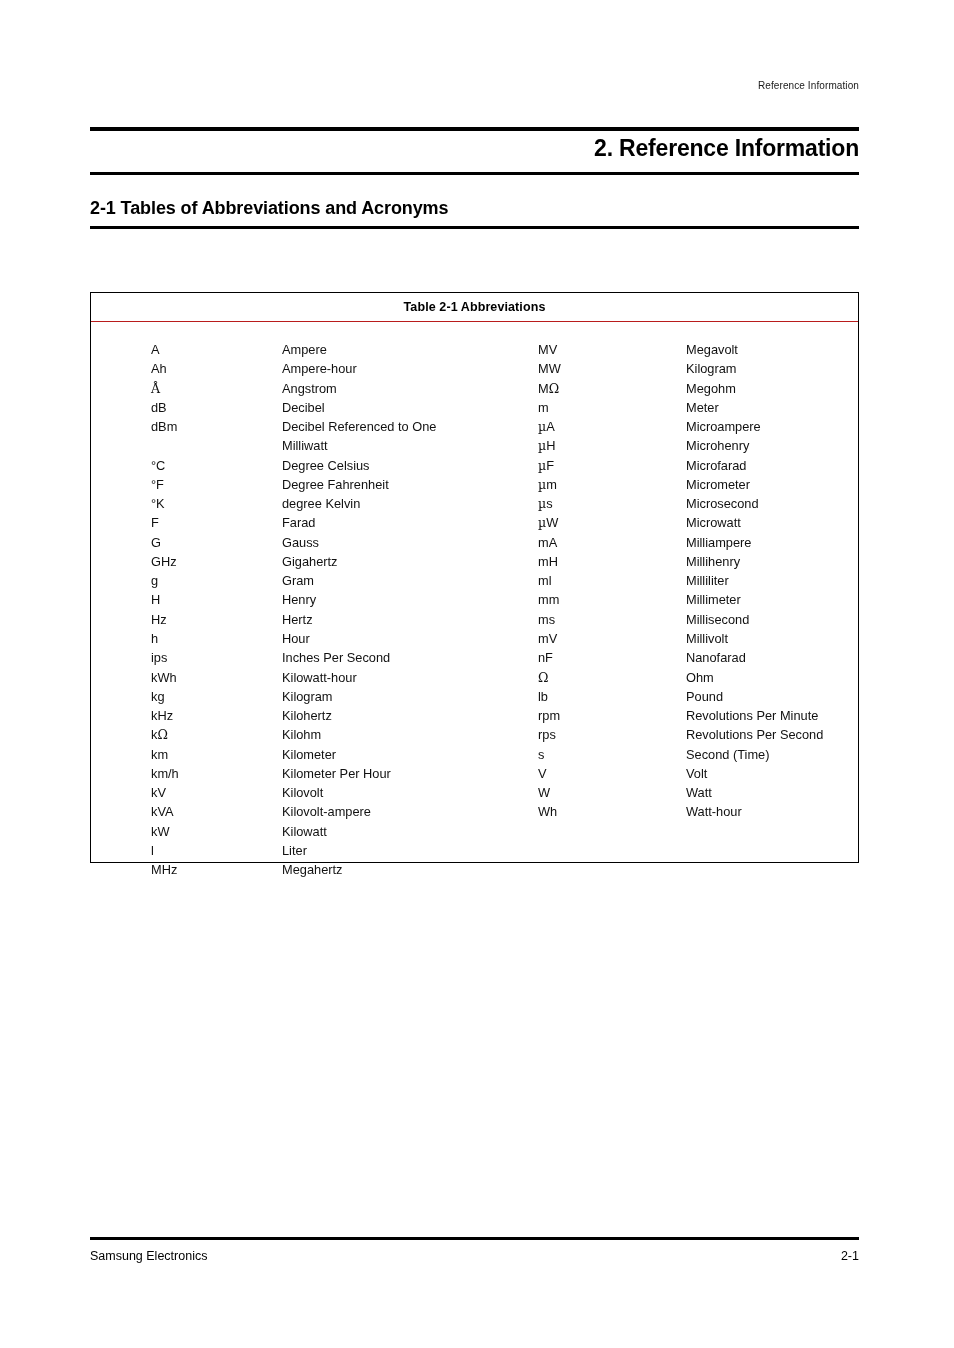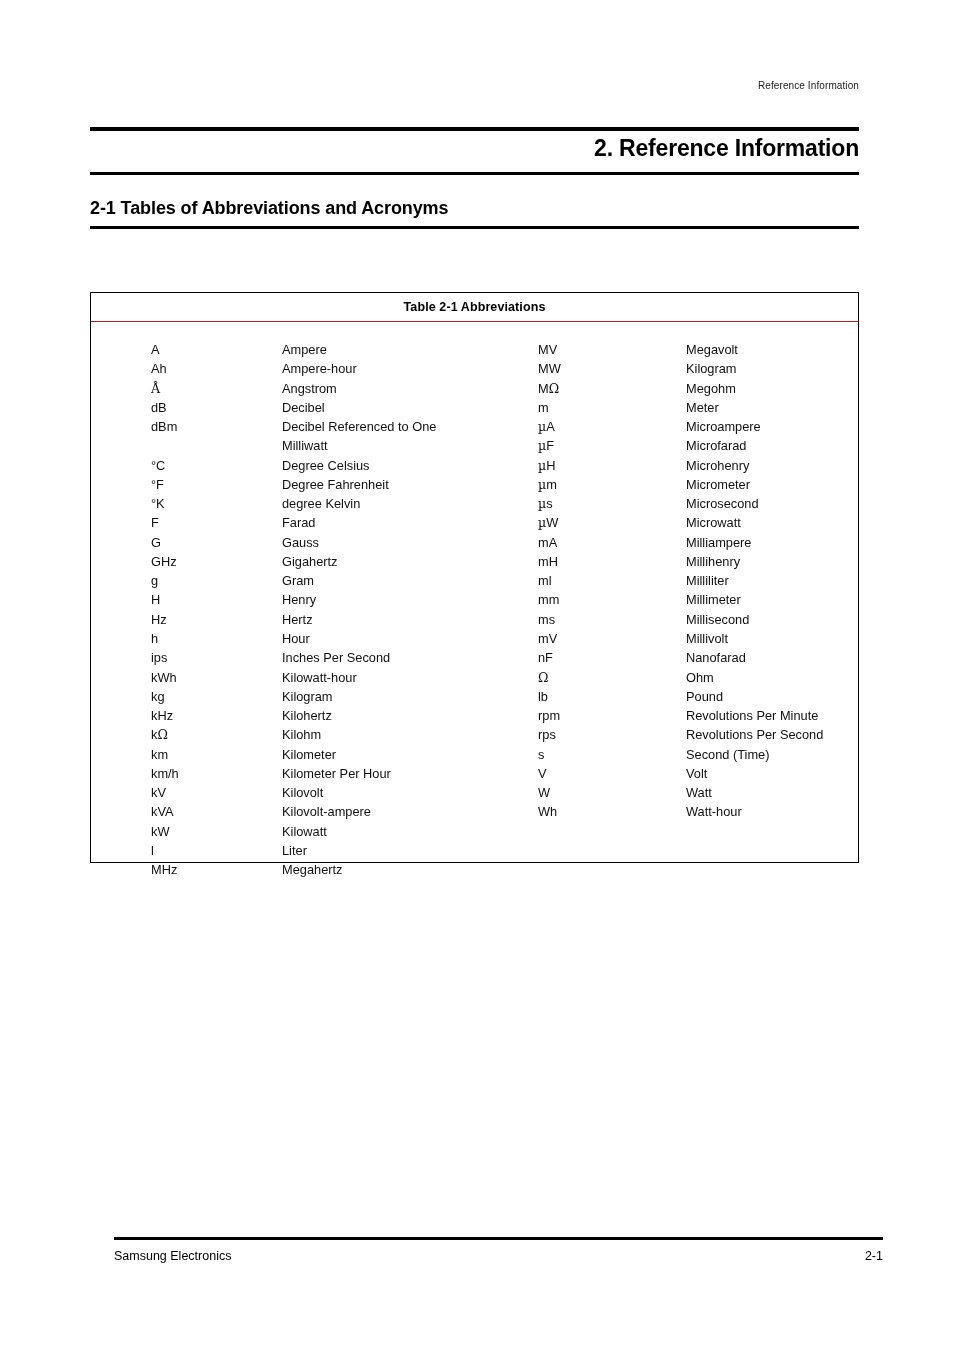--- a/index.html
+++ b/index.html
@@ -132,21 +132,20 @@
     font-family: "DejaVu Serif", "Liberation Serif", serif;
     font-size: 12.6px;
   }
 
   
   .footer-block {
     position: absolute;
     left: 90px;
     top: 1237px;
     width: 769px;
-    margin-left: 24px;
   }
   .footer-row {
     position: relative;
     padding-top: 9px;
     font-size: 12.5px;
     height: 20px;
   }
   .footer-left {
     position: absolute;
     left: 0;
@@ -308,26 +307,26 @@
           </div>
           <div class="entry-row">
             <span class="abbr">m</span>
             <span class="defn">Meter</span>
           </div>
           <div class="entry-row">
             <span class="abbr"><span class="sym">µ</span><span>A</span></span>
             <span class="defn">Microampere</span>
           </div>
           <div class="entry-row">
+            <span class="abbr"><span class="sym">µ</span><span>H</span></span>
+            <span class="defn">Microhenry</span>
+          </div>
+          <div class="entry-row">
             <span class="abbr"><span class="sym">µ</span><span>F</span></span>
             <span class="defn">Microfarad</span>
-          </div>
-          <div class="entry-row">
-            <span class="abbr"><span class="sym">µ</span><span>H</span></span>
-            <span class="defn">Microhenry</span>
           </div>
           <div class="entry-row">
             <span class="abbr"><span class="sym">µ</span><span>m</span></span>
             <span class="defn">Micrometer</span>
           </div>
           <div class="entry-row">
             <span class="abbr"><span class="sym">µ</span><span>s</span></span>
             <span class="defn">Microsecond</span>
           </div>
           <div class="entry-row">

